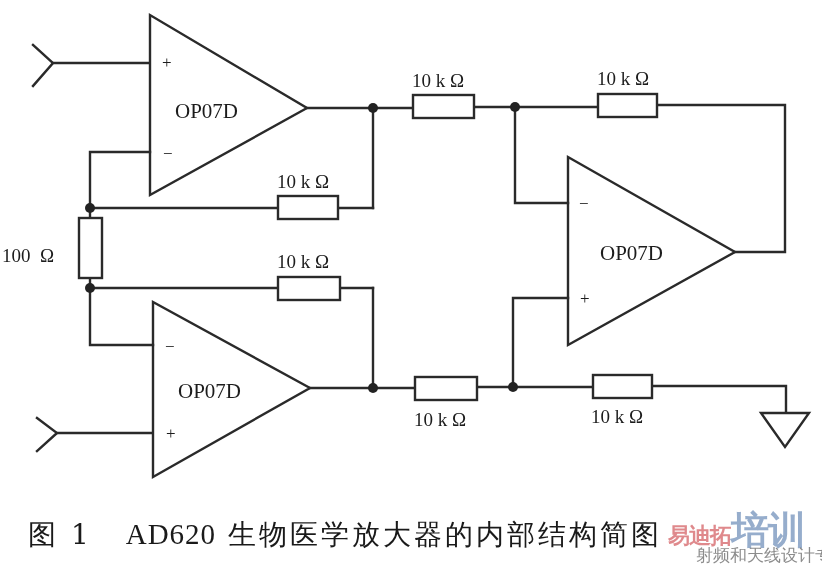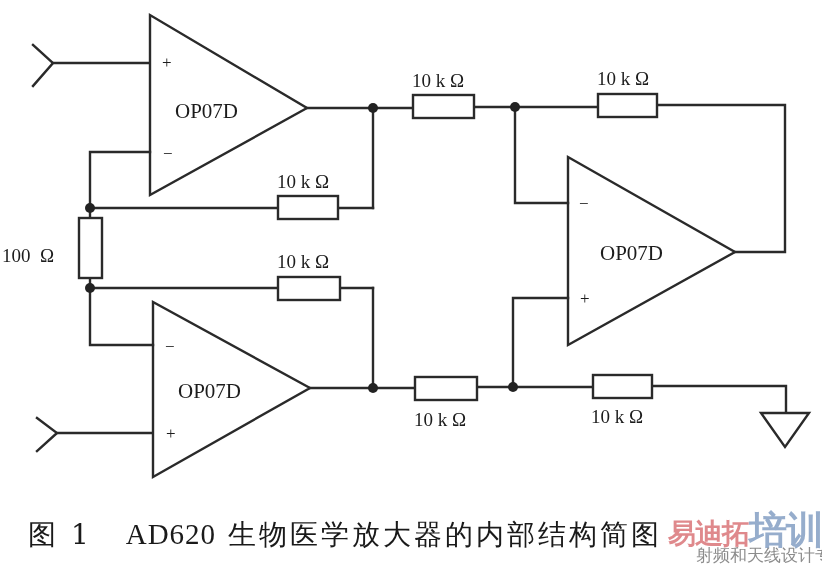--- a/index.html
+++ b/index.html
@@ -10,21 +10,21 @@
   .node { fill: #222222; }
   .lbl { font-family: "Liberation Serif", "DejaVu Serif", serif; fill: #1c1c1c; }
   .op-lbl { font-size: 21px; }
   .r-lbl { font-size: 19px; }
   .pin { font-family: "Liberation Serif", serif; font-size: 17px; fill: #1c1c1c; }
   .caption { position: absolute; left: 28px; top: 516px; font-family: "DejaVu Serif", "Liberation Serif", serif;
              font-size: 28px; color: #1a1a1a; letter-spacing: 3px; white-space: nowrap; }
   .caption .num { margin-left: 8px; margin-right: 26px; }
   .caption .part-no { margin-right: 12px; font-family: "Liberation Serif", serif; font-size: 29px; letter-spacing: 1px; }
   .wm { position: absolute; left: 668px; top: 505px; white-space: nowrap; font-family: "DejaVu Sans", sans-serif; }
-  .wm .brand1 { font-size: 28px; font-weight: bold; color: rgba(214,104,108,0.78); letter-spacing: -1px; }
+  .wm .brand1 { font-size: 22px; font-weight: bold; color: rgba(214,104,108,0.78); letter-spacing: -1px; }
   .wm .brand2 { font-size: 38px; font-weight: bold; color: rgba(120,150,190,0.78); letter-spacing: -1px; }
   .wm .tag { position: absolute; left: 28px; top: 39px; font-size: 17px; color: rgba(120,120,120,0.85); letter-spacing: 0px; }
 </style>
 </head>
 <body>
 
 <svg id="schem" width="822" height="510" viewBox="0 0 822 510">
 
   <g>
     <polyline class="wire" points="33,45 53,63 33,86"></polyline>

